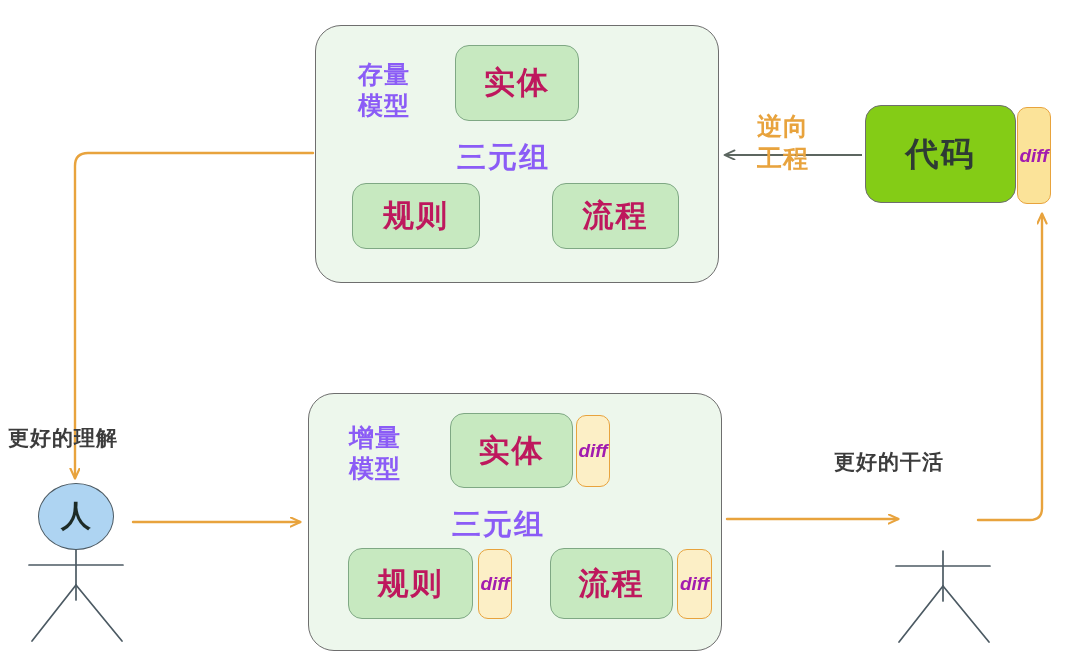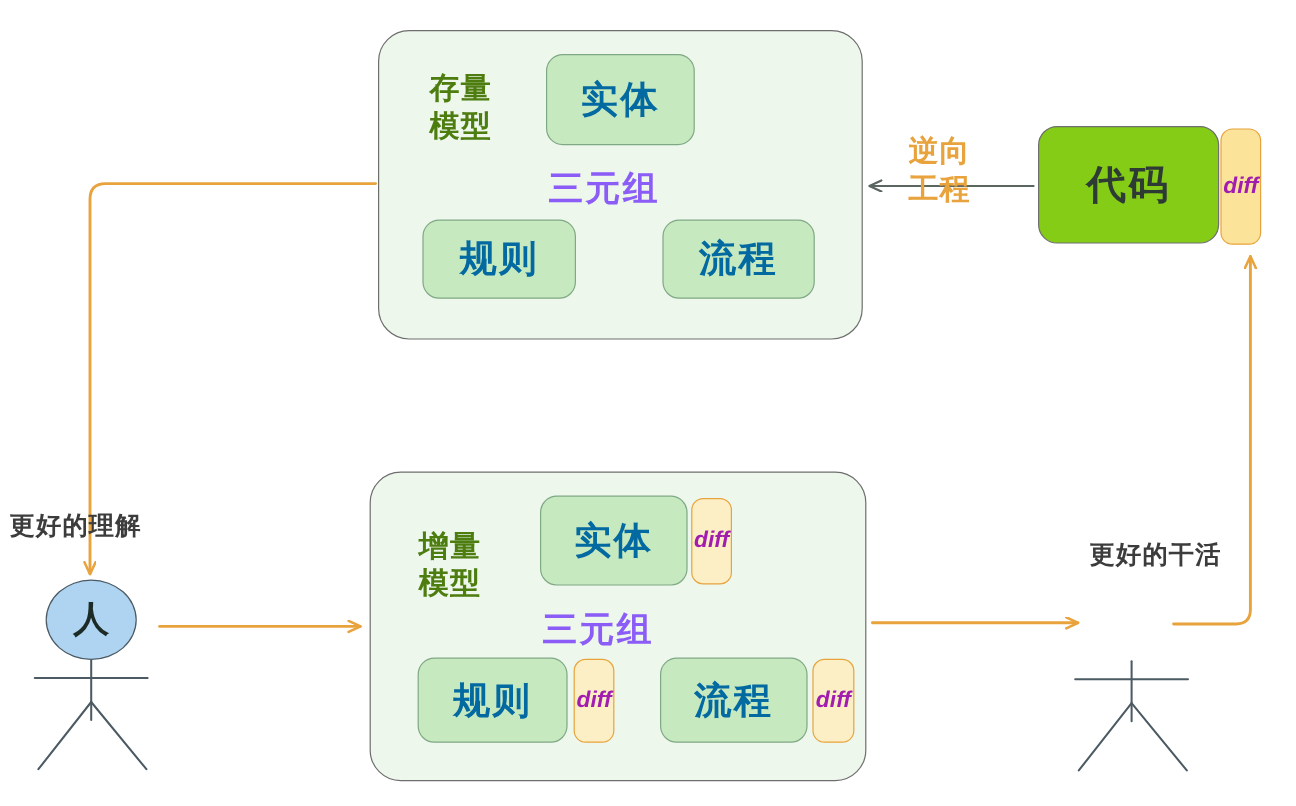--- a/index.html
+++ b/index.html
@@ -34,42 +34,42 @@
     background: #EDF7EC;
     border: 1.6px solid #6E6E6E;
     border-radius: 26px;
     box-sizing: border-box;
   }
   #panel-stock  { left: 315px; top: 25px;  width: 404px; height: 258px; }
   #panel-incr   { left: 308px; top: 393px; width: 414px; height: 258px; }
 
   .panel-title {
     position: absolute;
-    color: #4d7c0f;
+    color: #8b5cf6;
     font-weight: 700;
     font-size: 25px;
     line-height: 31px;
     letter-spacing: 1px;
     white-space: pre-line;
     text-align: left;
   }
   #title-stock { left: 42px; top: 33px; }
-  #title-incr  { left: 40px; top: 28px; margin-top: 18px; }
+  #title-incr  { left: 40px; top: 28px; }
 
   
   .node {
     position: absolute;
     background: #C7E9C0;
     border: 1.5px solid #7FA884;
     border-radius: 14px;
     box-sizing: border-box;
     display: flex;
     align-items: center;
     justify-content: center;
-    color: #0369a1;
+    color: #be185d;
     font-weight: 700;
     font-size: 31px;
     letter-spacing: 2px;
   }
   
   #node-entity-stock { left: 455px; top: 45px;  width: 124px; height: 76px; }
   #node-rule-stock   { left: 352px; top: 183px; width: 128px; height: 66px; }
   #node-flow-stock   { left: 552px; top: 183px; width: 127px; height: 66px; }
   
   #node-entity-incr  { left: 450px; top: 413px; width: 123px; height: 75px; }
@@ -147,21 +147,21 @@
   
   .caption {
     position: absolute;
     color: #3C3C3C;
     font-weight: 700;
     font-size: 21px;
     letter-spacing: 1px;
     white-space: nowrap;
   }
   #cap-understand { left: 8px;   top: 424px; }
-  #cap-work       { left: 908px; top: 448px; }
+  #cap-work       { left: 834px; top: 448px; }
   .caption-orange {
     position: absolute;
     color: #E8A33D;
     font-weight: 700;
     font-size: 25px;
     line-height: 32px;
     letter-spacing: 1px;
     white-space: pre-line;
     text-align: center;
   }

